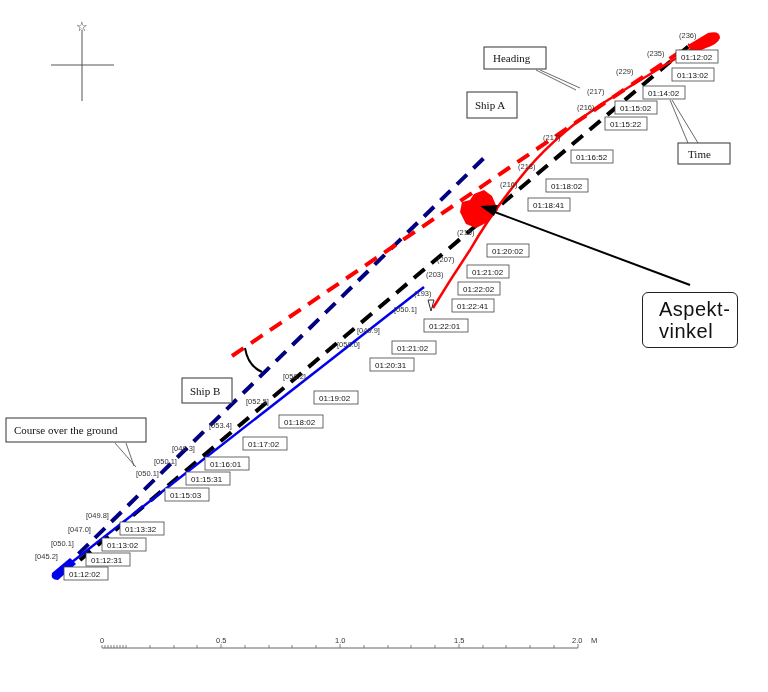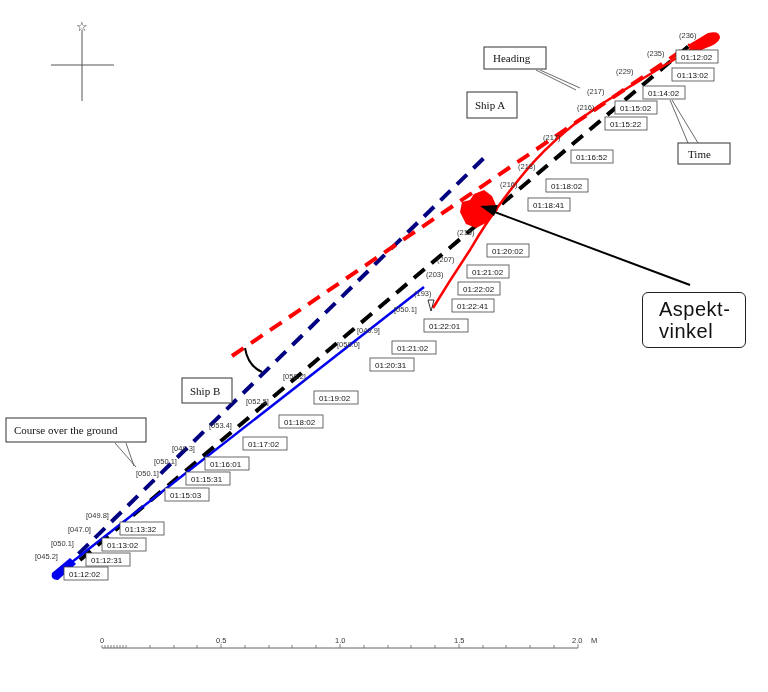--- a/index.html
+++ b/index.html
@@ -2,21 +2,21 @@
 <html><head>
 <meta charset="utf-8">
 <style>
   html, body { margin: 0; padding: 0; background: #ffffff; }
   body { width: 768px; height: 692px; position: relative; overflow: hidden; font-family: "Liberation Serif", serif; }
   #canvas { position: absolute; left: 0; top: 0; width: 768px; height: 692px; }
   .tlabel { font-family: "Liberation Sans", sans-serif; font-size: 8px; fill: #111; }
   .hlabel { font-family: "Liberation Sans", sans-serif; font-size: 7.5px; fill: #333; }
   .callout { font-family: "Liberation Serif", serif; font-size: 11px; fill: #111; }
   .scale-text { font-family: "Liberation Sans", sans-serif; font-size: 7.5px; fill: #333; }
-  .aspekt { position: absolute; left: 642px; top: 292px; width: 104px; height: 56px; border: 1.5px solid #222; border-radius: 6px; background: #fff; box-sizing: border-box; font-family: "Liberation Sans", sans-serif; font-size: 20px; line-height: 22px; color: #111; padding: 5px 0 0 16px; letter-spacing: 0.5px; }
+  .aspekt { position: absolute; left: 642px; top: 292px; width: 96px; height: 56px; border: 1.5px solid #222; border-radius: 6px; background: #fff; box-sizing: border-box; font-family: "Liberation Sans", sans-serif; font-size: 20px; line-height: 22px; color: #111; padding: 5px 0 0 16px; letter-spacing: 0.5px; }
 </style>
 </head>
 <body>
 
 <svg id="canvas" width="768" height="692" viewBox="0 0 768 692" xmlns="http://www.w3.org/2000/svg">
 
   <g>
     <line x1="82" y1="30" x2="82" y2="101" stroke="#555" stroke-width="1"></line>
     <line x1="51" y1="65" x2="114" y2="65" stroke="#555" stroke-width="1"></line>
     <text x="76" y="31" font-size="13" fill="#222">☆</text>

